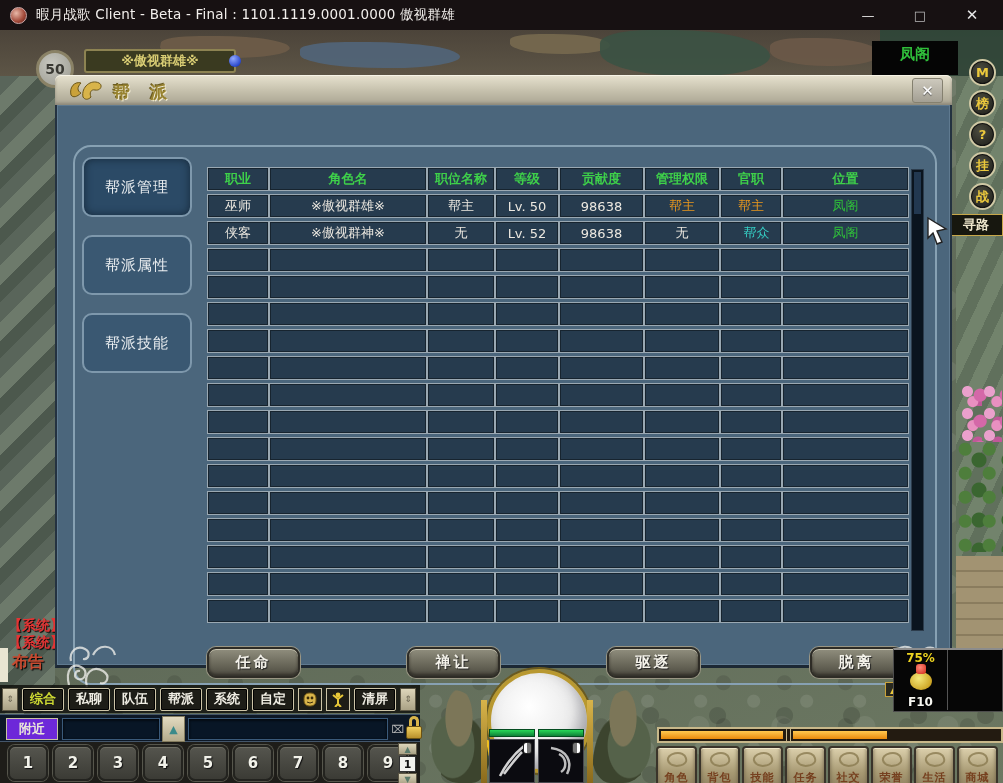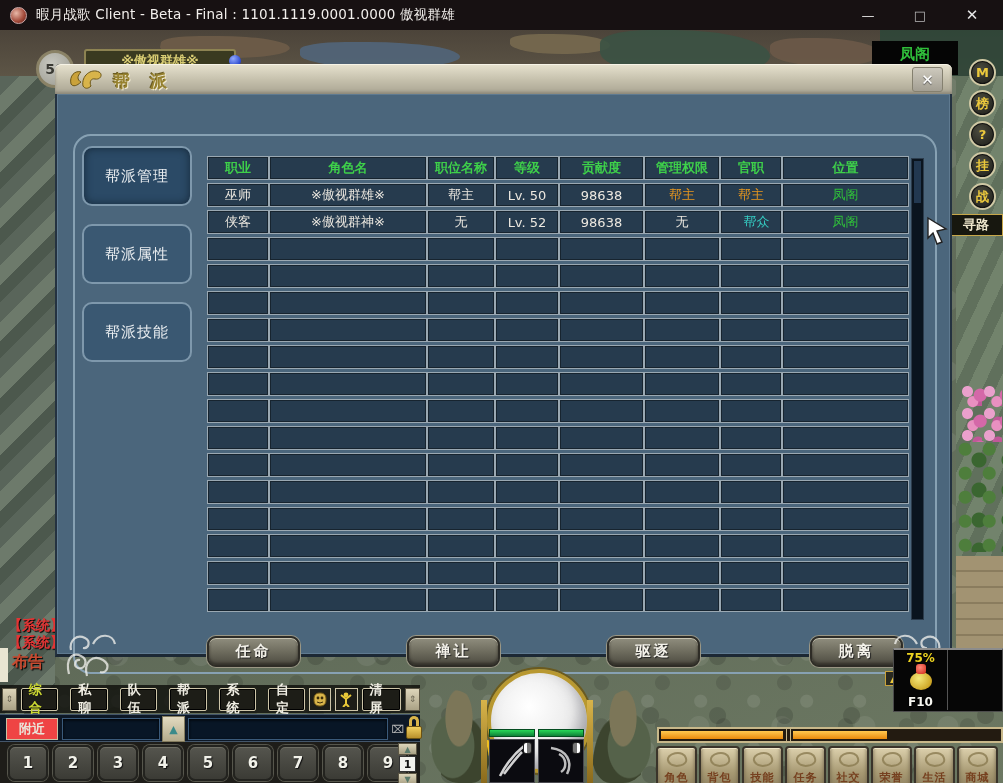--- a/index.html
+++ b/index.html
@@ -71,21 +71,21 @@
     border:1px solid #c8a84a; color:#eee6cc; font-size:13px; font-weight:bold;
     display:flex; align-items:center; justify-content:center; z-index:3; }
   .sys-msg { position:absolute; width:48px; overflow:hidden; white-space:nowrap; color:#e23434;
     font-size:14px; font-weight:bold; z-index:2; text-shadow:1px 1px 1px #000; }
   .sys1 { left:8px; top:617px; } .sys2 { left:8px; top:634px; }
   .notice-label { position:absolute; left:12px; top:652px; color:#c84a30; font-size:16px; font-weight:bold;
     z-index:2; text-shadow:1px 1px 1px #000; }
   .white-strip { position:absolute; left:0; top:648px; width:8px; height:34px; background:#e9e5d2; z-index:2; }
 
   
-  .dialog { position:absolute; left:55px; top:64px; width:897px; height:593px; z-index:5; }
+  .dialog { position:absolute; left:55px; top:75px; width:897px; height:593px; z-index:5; }
   .dlg-titlebar { position:absolute; left:0; top:0; width:897px; height:30px; border-radius:6px 6px 0 0;
     background:linear-gradient(#e7e2cf, #c4bfab 55%, #a9a492);
     box-shadow:inset 0 1px 0 #f6f3e6, inset 0 -2px 3px #8d887a; }
   .dlg-title { position:absolute; left:58px; top:6px; color:#97822f; font-size:17px; font-weight:bold;
     letter-spacing:7px; text-shadow:1px 1px 0 #f0ead2, -1px -1px 0 #6b5c22; }
   .dlg-icon { position:absolute; left:12px; top:2px; }
   .dlg-close { position:absolute; left:857px; top:3px; width:31px; height:25px; border-radius:3px;
     background:linear-gradient(#cdc9bd, #a39f93); border:1px solid #84806f;
     color:#fff; font-size:15px; font-weight:bold; display:flex; align-items:center; justify-content:center;
     text-shadow:0 1px 1px #555; }
@@ -131,21 +131,21 @@
   .chat-tab { height:23px; padding:0 7px; background:#1d1d17; border:1px solid #cdc5a8; border-radius:2px;
     box-shadow:inset 0 0 0 1px #000; color:#f0eee4; font-size:13px; font-weight:bold;
     display:flex; align-items:center; justify-content:center; }
   .chat-tab.c-active { color:#ccd832; }
   .chat-icon-btn { width:24px; height:23px; background:#1d1d17; border:1px solid #cdc5a8;
     display:flex; align-items:center; justify-content:center; }
 
   
   .inputbar { position:absolute; left:0; top:714px; width:420px; height:28px; background:#0d1826;
     border-top:1px solid #44566a; border-bottom:1px solid #44566a; z-index:6; }
-  .nearby-btn { position:absolute; left:6px; top:3px; width:52px; height:22px; background:#ef4444;
+  .nearby-btn { position:absolute; left:6px; top:3px; width:52px; height:22px; background:#6d28d9;
     border:1px solid #c9c1a4; color:#eae6da; font-size:13px; font-weight:bold;
     display:flex; align-items:center; justify-content:center; }
   .chat-field { position:absolute; top:3px; height:22px; background:#081626; border:1px solid #3a5a7a;
     box-shadow:inset 0 1px 3px #000; }
   .field1 { left:62px; width:98px; } .field2 { left:188px; width:200px; }
   .scrollup-btn { position:absolute; left:162px; top:1px; width:23px; height:26px;
     background:linear-gradient(#e2dac0, #b4ab8c); border:1px solid #847c5e; color:#3a8a8a; font-size:11px;
     display:flex; align-items:center; justify-content:center; }
   .mailx-icon { position:absolute; left:391px; top:5px; width:13px; height:18px; color:#b8b8b8; font-size:11px;
     display:flex; align-items:center; justify-content:center; }
@@ -494,21 +494,21 @@
           <path d="M8 36 C6 26 14 20 22 24 C28 27 26 35 20 34"></path>
           <path d="M30 30 C36 18 50 20 52 30"></path>
         </g>
       </svg>
       <div class="mini-arrow">▲</div>
     </div>
   </div>
 
   <div class="chatbar">
     <div class="chat-mini">⇕</div>
-    <div style="display:flex; gap:12px;">
+    <div style="display:flex; gap:4px;">
 
     <div class="chat-tab c-active it0">综合</div>
         <div class="chat-tab it1">私聊</div>
         <div class="chat-tab it2">队伍</div>
         <div class="chat-tab it3">帮派</div>
         <div class="chat-tab it4">系统</div>
         <div class="chat-tab it5">自定</div>
       </div>
     <div class="chat-icon-btn">
       <svg width="16" height="16" viewBox="0 0 16 16">

